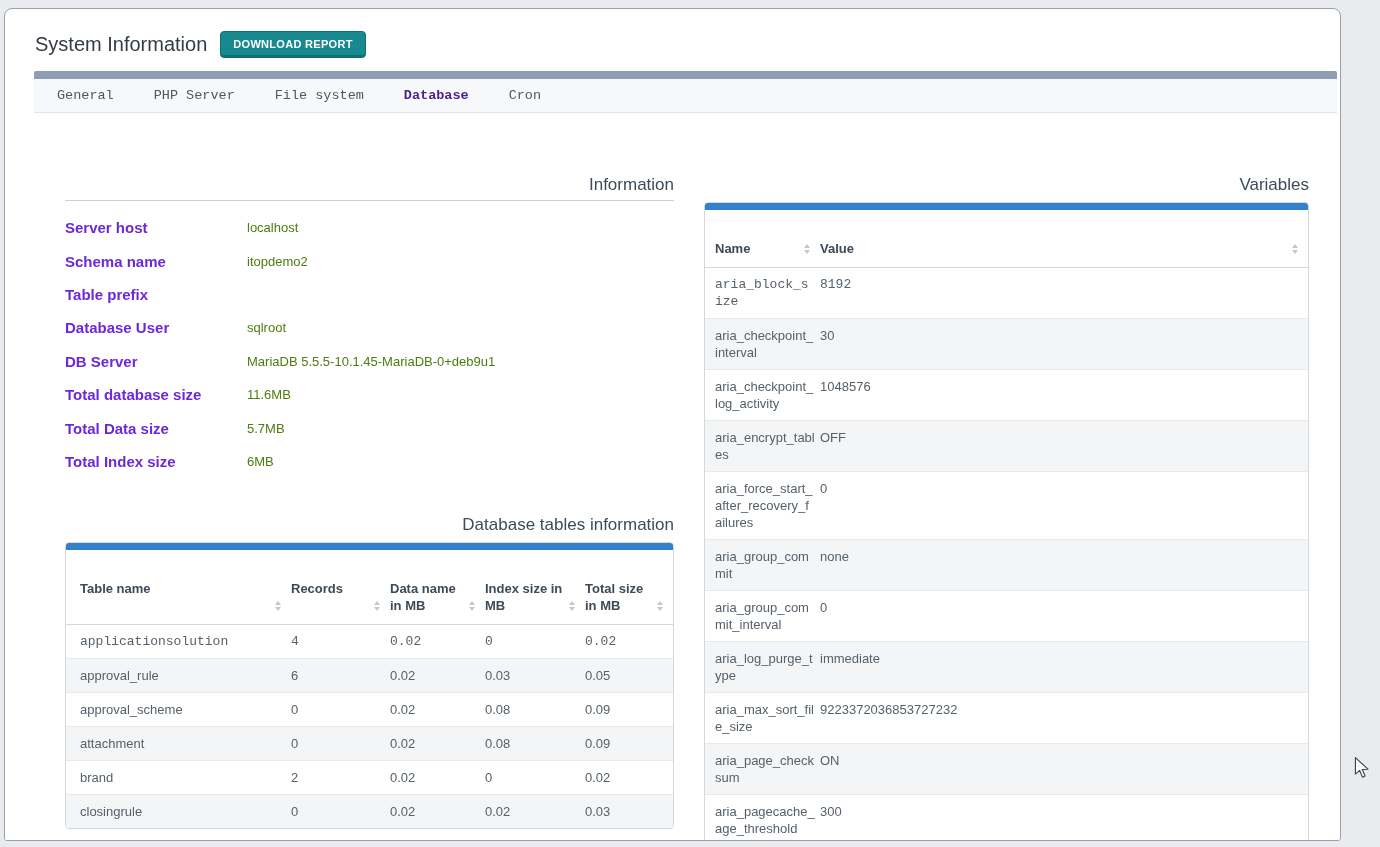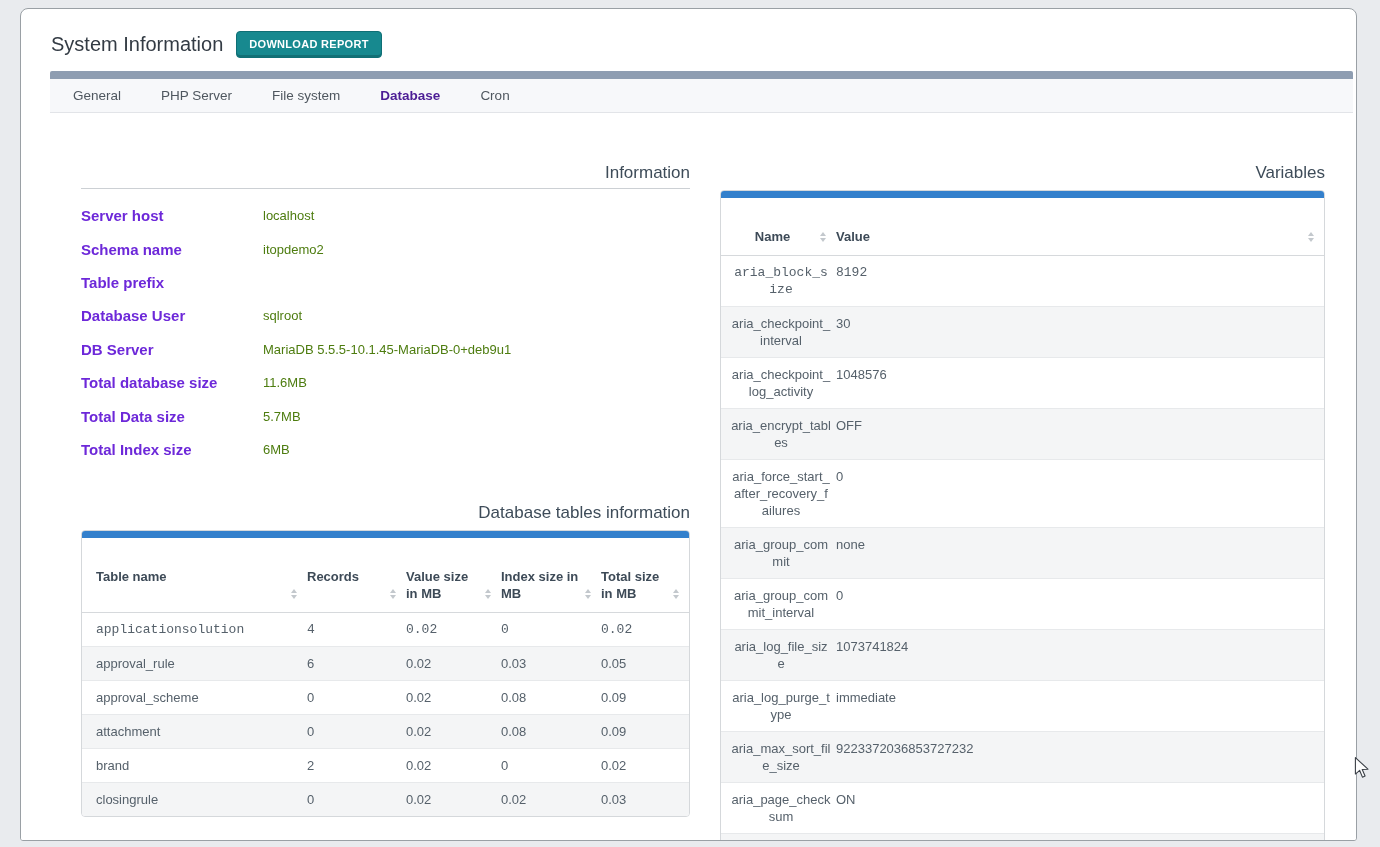--- a/index.html
+++ b/index.html
@@ -8,37 +8,37 @@
     --slate:#8E9DB1;
   }
   *{box-sizing:border-box;}
   html,body{margin:0;padding:0;}
   body{
     width:1380px;height:847px;position:relative;overflow:hidden;
     background:#e9ebee;
     font-family:"Liberation Sans", sans-serif;
   }
   .window{
-    position:absolute;left:20px;top:8px;width:1337px;height:833px;
+    position:absolute;left:4px;top:8px;width:1337px;height:833px;
     background:#fff;border:1px solid #9aa0a5;border-radius:8px 8px 3px 3px;
     overflow:hidden;
   }
   .page-header{
     height:62px;display:flex;align-items:center;padding-left:30px;
   }
   .page-title{
     margin:8px 0 0;font-size:20px;font-weight:400;color:#333b44;
   }
   .btn-teal{
     margin:8px 0 0 13px;background:var(--teal);color:#fff;
     font-family:inherit;font-size:11px;font-weight:700;letter-spacing:.3px;
     border:1px solid #0f6f75;border-radius:4px;padding:6px 12px 7px;
     box-shadow:inset 0 -2px 0 rgba(0,0,0,.18);cursor:pointer;
   }
-  .tab-block{margin:0 3px 4px 29px;}
+  .tab-block{margin:0 3px 16px 29px;font-family:Liberation Mono, monospace;}
   .slate-bar{height:8px;background:var(--slate);border-radius:2px 2px 0 0;}
   .tab-strip{
     height:34px;background:#f7f8fa;border-bottom:1px solid #e2e4e8;
     display:flex;align-items:center;padding-left:3px;
   }
   .tab{padding:0 20px;font-size:13.5px;color:#4f575f;cursor:pointer;white-space:nowrap;}
   .tab.active{font-weight:700;color:#4c1d95;text-align:right;}
   .content{display:flex;padding-left:60px;background:#fff;}
   .col-left{width:609px;flex:none;}
   .col-right{width:605px;flex:none;margin-left:30px;}
@@ -62,21 +62,21 @@
     padding:30px 22px 10px 0;position:relative;border-bottom:1px solid #d6d9dc;
     line-height:17px;cursor:pointer;
   }
   td{
     font-size:13px;color:#56616b;vertical-align:top;line-height:17px;
     padding:8px 8px 8px 0;border-top:1px solid #e7e9eb;
   }
   tbody tr:first-child td{border-top:none;font-family:Liberation Mono, monospace;}
   tbody tr:nth-child(even){background:#f4f5f6;}
   .db-table th:first-child,.db-table td:first-child{padding-left:14px;}
-  .vars-table th:first-child,.vars-table td:first-child{padding-left:10px;text-align:center;}
+  .vars-table th:first-child,.vars-table td:first-child{padding-left:10px;}
   .vars-table td:first-child{word-break:break-all;padding-right:5px;}
   .sort{
     position:absolute;right:10px;bottom:13px;
     display:flex;flex-direction:column;gap:2px;
   }
   .sort i{display:block;width:0;height:0;border-left:3.5px solid transparent;border-right:3.5px solid transparent;}
   .sort .up{border-bottom:4px solid #c3c8cd;}
   .sort .dn{border-top:4px solid #c3c8cd;}
   .cursor{position:absolute;left:1354px;top:757px;z-index:20;}
 </style>
@@ -154,21 +154,21 @@
         <thead>
               <tr>
                 <th><span>Table name</span><span class="sort">
                     <i class="up"></i>
                     <i class="dn"></i>
                   </span></th>
                 <th><span>Records</span><span class="sort">
                     <i class="up"></i>
                     <i class="dn"></i>
                   </span></th>
-                <th><span>Value size in MB</span><span class="sort">
+                <th><span>Data name in MB</span><span class="sort">
                     <i class="up"></i>
                     <i class="dn"></i>
                   </span></th>
                 <th><span>Index size in MB</span><span class="sort">
                     <i class="up"></i>
                     <i class="dn"></i>
                   </span></th>
                 <th><span>Total size in MB</span><span class="sort">
                     <i class="up"></i>
                     <i class="dn"></i>
@@ -267,24 +267,20 @@
               </tr>
               <tr>
                 <td>aria_group_commit</td>
                 <td>none</td>
               </tr>
               <tr>
                 <td>aria_group_commit_interval</td>
                 <td>0</td>
               </tr>
               <tr>
-                <td>aria_log_file_size</td>
-                <td>1073741824</td>
-              </tr>
-              <tr>
                 <td>aria_log_purge_type</td>
                 <td>immediate</td>
               </tr>
               <tr>
                 <td>aria_max_sort_file_size</td>
                 <td>9223372036853727232</td>
               </tr>
               <tr>
                 <td>aria_page_checksum</td>
                 <td>ON</td>

